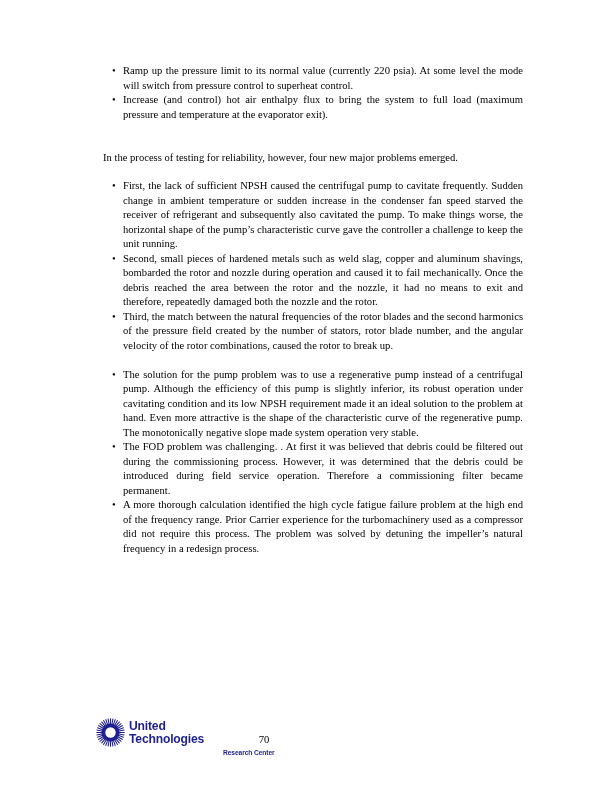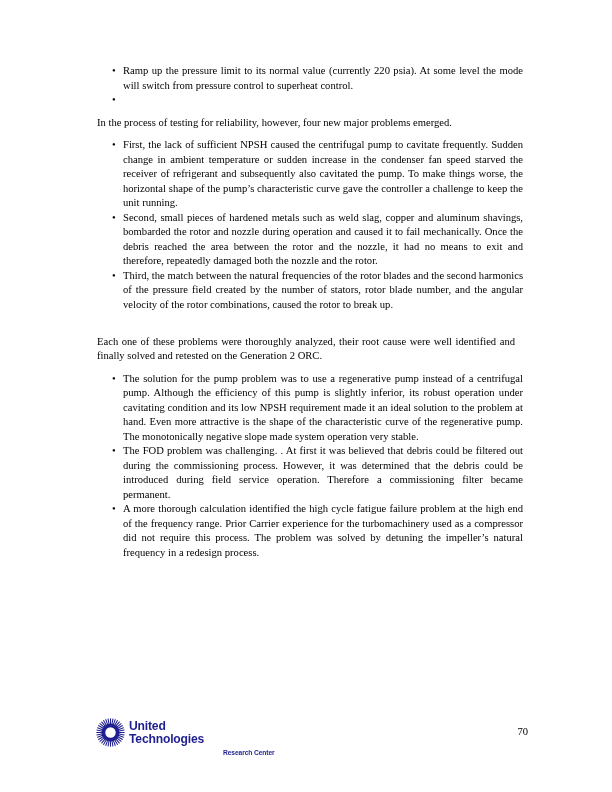--- a/index.html
+++ b/index.html
@@ -25,21 +25,21 @@
   }
 
   .content {
     position: absolute;
     left: 89px;
     top: 64px;
     width: 434px;
   }
 
   p.body-para {
-    margin: 8px;
+    margin: 14px;
     font-size: 10.6px;
     line-height: 14.5px;
     text-align: justify;
     text-justify: inter-word;
     hyphens: none;
   }
 
   ul.bullets {
     margin: 0;
     padding: 0;
@@ -115,42 +115,43 @@
     font-size: 7.4px;
     letter-spacing: -0.1px;
     transform: scaleX(0.9);
     transform-origin: left center;
     white-space: nowrap;
   }
 
   .page-number {
     position: absolute;
     left: 0;
-    top: 8px;
+    top: 16px;
     width: 528px;
-    text-align: right;
+    text-align: center;
     font-family: "Liberation Serif", "DejaVu Serif", serif;
     font-size: 10.6px;
     color: #000000;
   }
 </style>
 </head>
 <body>
 
 <div class="page">
 
   <div class="content">
 
     <ul class="bullets">
       <li>
         <span class="bullet-glyph">•</span>
         <span>Ramp up the pressure limit to its normal value (currently 220 psia). At some level the mode will switch from pressure control to superheat control.</span>
       </li>
       <li>
         <span class="bullet-glyph">•</span>
+        <span>Increase (and control) hot air enthalpy flux to bring the system to full load (maximum pressure and temperature at the evaporator exit).</span>
       </li>
     </ul>
 
     <div class="gap-para"></div>
 
     <p class="body-para">In the process of testing for reliability, however, four new major problems emerged.</p>
 
     <ul class="bullets">
       <li>
         <span class="bullet-glyph">•</span>
@@ -161,21 +162,20 @@
         <span>Second, small pieces of hardened metals such as weld slag, copper and aluminum shavings, bombarded the rotor and nozzle during operation and caused it to fail mechanically. Once the debris reached the area between the rotor and the nozzle, it had no means to exit and therefore, repeatedly damaged both the nozzle and the rotor.</span>
       </li>
       <li>
         <span class="bullet-glyph">•</span>
         <span>Third, the match between the natural frequencies of the rotor blades and the second harmonics of the pressure field created by the number of stators, rotor blade number, and the angular velocity of the rotor combinations, caused the rotor to break up.</span>
       </li>
     </ul>
 
     <div class="gap-para"></div>
 
-    <p class="body-para">Each one of these problems were thoroughly analyzed, their root cause were well identified and finally solved and retested on the Generation 2 ORC.</p>
 
     <ul class="bullets">
       <li>
         <span class="bullet-glyph">•</span>
         <span>The solution for the pump problem was to use a regenerative pump instead of a centrifugal pump. Although the efficiency of this pump is slightly inferior, its robust operation under cavitating condition and its low NPSH requirement made it an ideal solution to the problem at hand. Even more attractive is the shape of the characteristic curve of the regenerative pump. The monotonically negative slope made system operation very stable.</span>
       </li>
       <li>
         <span class="bullet-glyph">•</span>
         <span>The FOD problem was challenging.  . At first it was believed that debris could be filtered out during the commissioning process. However, it was determined that the debris could be introduced during field service operation. Therefore a commissioning filter became permanent.</span>
       </li>

